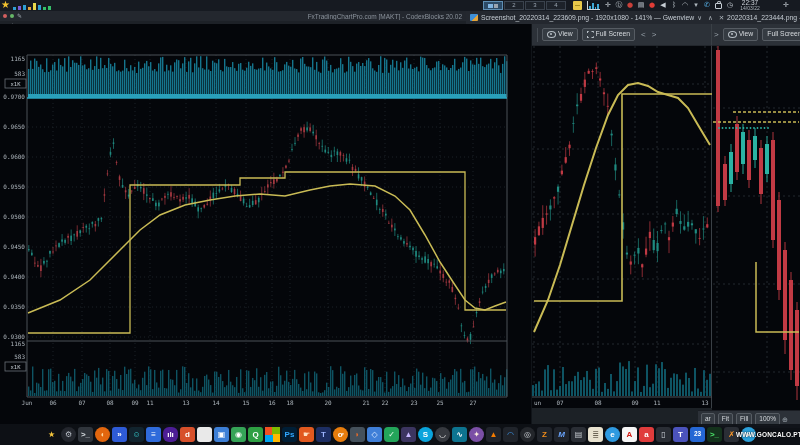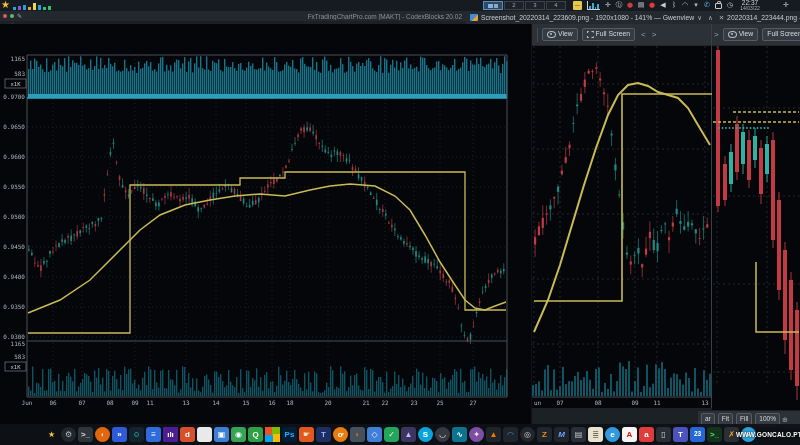--- a/index.html
+++ b/index.html
@@ -1283,21 +1283,21 @@
   </div>
 
   <div id="dock" class="abs">
       <div class="dock-item" style="background: transparent; color: rgb(245, 198, 60); border-radius: 0px;">★</div>
       <div class="dock-item" style="background: rgb(35, 38, 45); color: rgb(184, 190, 198); border-radius: 50%;">⚙</div>
       <div class="dock-item" style="background: rgb(48, 53, 60); color: rgb(213, 218, 222); border-radius: 3px;">&gt;_</div>
       <div class="dock-item" style="background: rgb(226, 102, 14); color: rgb(255, 217, 160); border-radius: 50%;">◖</div>
       <div class="dock-item" style="background: rgb(46, 91, 215); color: rgb(255, 255, 255); border-radius: 3px;">»</div>
       <div class="dock-item" style="background: rgb(18, 36, 46); color: rgb(53, 207, 208); border-radius: 3px;">☺</div>
       <div class="dock-item" style="background: rgb(47, 107, 219); color: rgb(255, 255, 255); border-radius: 3px;">≡</div>
-      <div class="dock-item" style="background: #4c1d95; color: rgb(255, 255, 255); border-radius: 1px;">ılı</div>
+      <div class="dock-item" style="background: #4c1d95; color: rgb(255, 255, 255); border-radius: 6px;">ılı</div>
       <div class="dock-item" style="background: rgb(215, 80, 43); color: rgb(255, 255, 255); border-radius: 3px;">d</div>
       <div class="dock-item" style="background: rgb(233, 233, 233); color: rgb(51, 51, 51); border-radius: 3px;"></div>
       <div class="dock-item" style="background: rgb(61, 127, 214); color: rgb(255, 255, 255); border-radius: 3px;">▣</div>
       <div class="dock-item" style="background: rgb(53, 164, 87); color: rgb(255, 255, 255); border-radius: 3px;">◉</div>
       <div class="dock-item" style="background: rgb(46, 160, 67); color: rgb(255, 255, 255); border-radius: 3px;">Q</div>
       <div class="dock-item ms" style="color: rgb(255, 255, 255); border-radius: 0px;"></div>
       <div class="dock-item" style="background: rgb(0, 30, 54); color: rgb(49, 168, 255); border-radius: 3px;">Ps</div>
       <div class="dock-item" style="background: rgb(226, 89, 31); color: rgb(255, 224, 192); border-radius: 3px;">☛</div>
       <div class="dock-item" style="background: rgb(29, 46, 99); color: rgb(159, 182, 255); border-radius: 3px;">T</div>
       <div class="dock-item" style="background: rgb(232, 125, 13); color: rgb(255, 255, 255); border-radius: 50%;">ơ</div>

